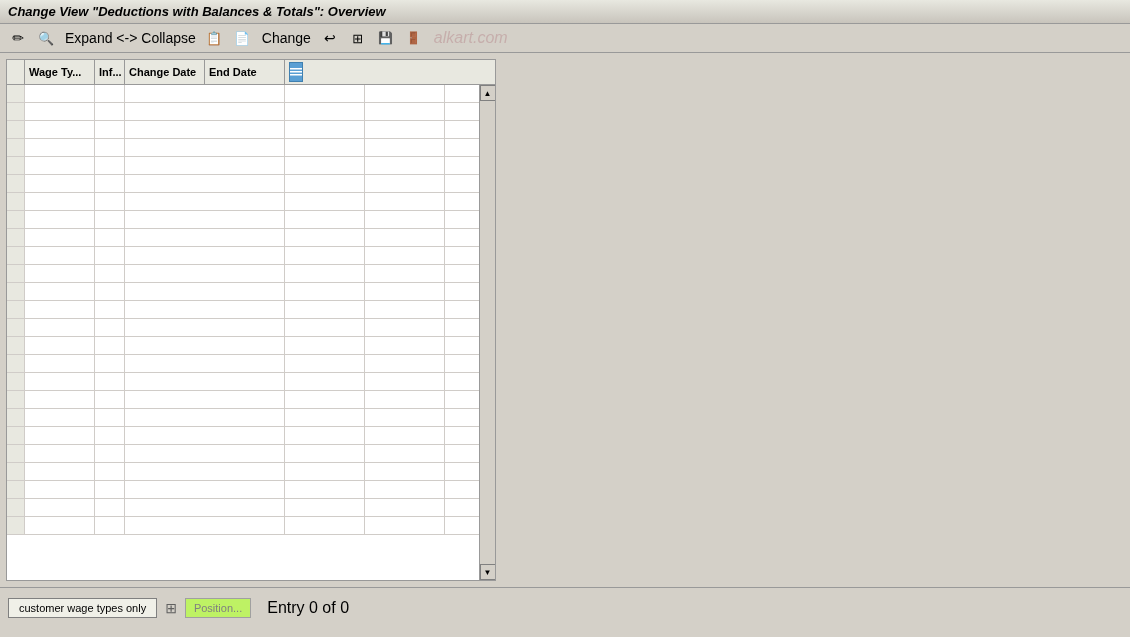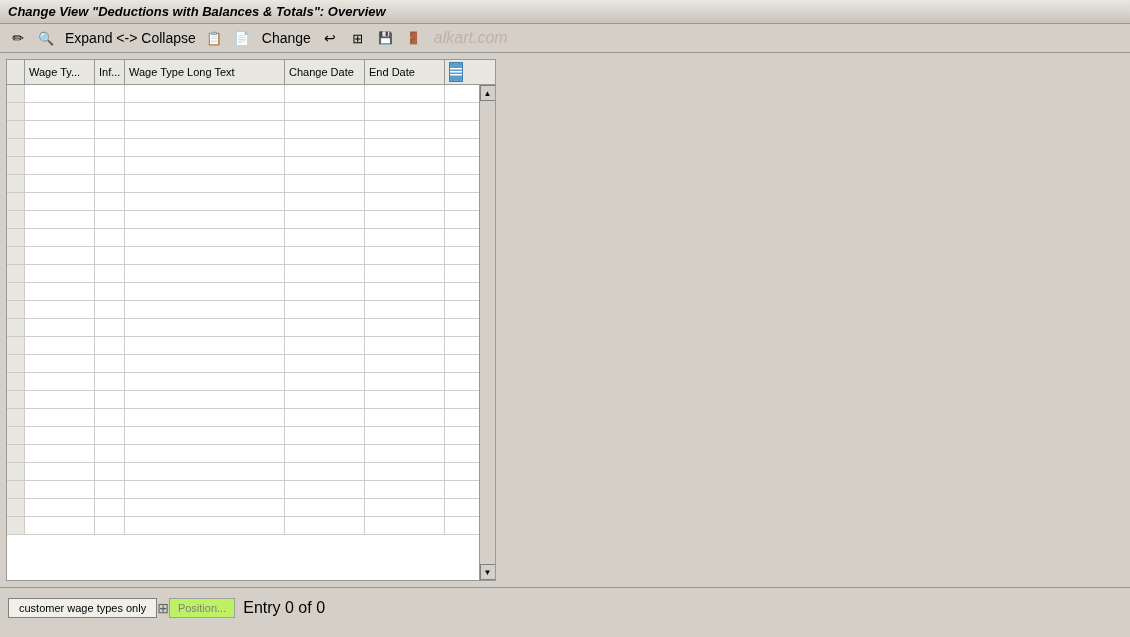--- a/index.html
+++ b/index.html
@@ -92,21 +92,21 @@
       width: 18px;
       min-width: 18px;
       border-right: 1px solid #999;
       background: #e8e8e0;
     }
 
     .col-header {
       border-right: 1px solid #999;
       padding: 2px 4px;
       font-size: 11px;
-      font-weight: normal;
+      font-weight: bold;
       color: #000;
       white-space: nowrap;
       overflow: hidden;
       display: flex;
       align-items: center;
     }
 
     .col-wage-ty { width: 70px; min-width: 70px; }
     .col-inf { width: 30px; min-width: 30px; }
     .col-long-text { width: 160px; min-width: 160px; }
@@ -180,21 +180,21 @@
       flex: 1;
       background: #d4d0c8;
     }
 
     .status-bar {
       background: #d4d0c8;
       border-top: 1px solid #999;
       padding: 4px 8px;
       display: flex;
       align-items: center;
-      gap: 0;
+      gap: 8px;
       height: 40px;
     }
 
     .status-btn {
       background: #f0f0e8;
       border: 1px solid #808080;
       padding: 3px 10px;
       font-size: 11px;
       cursor: pointer;
       color: #000;
@@ -285,23 +285,20 @@
 
   <div class="table-container">
 
     <div class="table-header">
       <div class="col-select"></div>
       <div class="col-header col-wage-ty">
         <span>Wage Ty...</span>
       </div>
       <div class="col-header col-inf">
         <span>Inf...</span>
-      </div>
-      <div class="col-header col-long-text">
-        <span>Wage Type Long Text</span>
       </div>
       <div class="col-header col-start">
         <span>Change Date</span>
       </div>
       <div class="col-header col-end">
         <span>End Date</span>
       </div>
       <div class="col-header col-settings">
         <div class="settings-icon-cell">
           <svg width="12" height="12" viewBox="0 0 12 12" fill="white">

